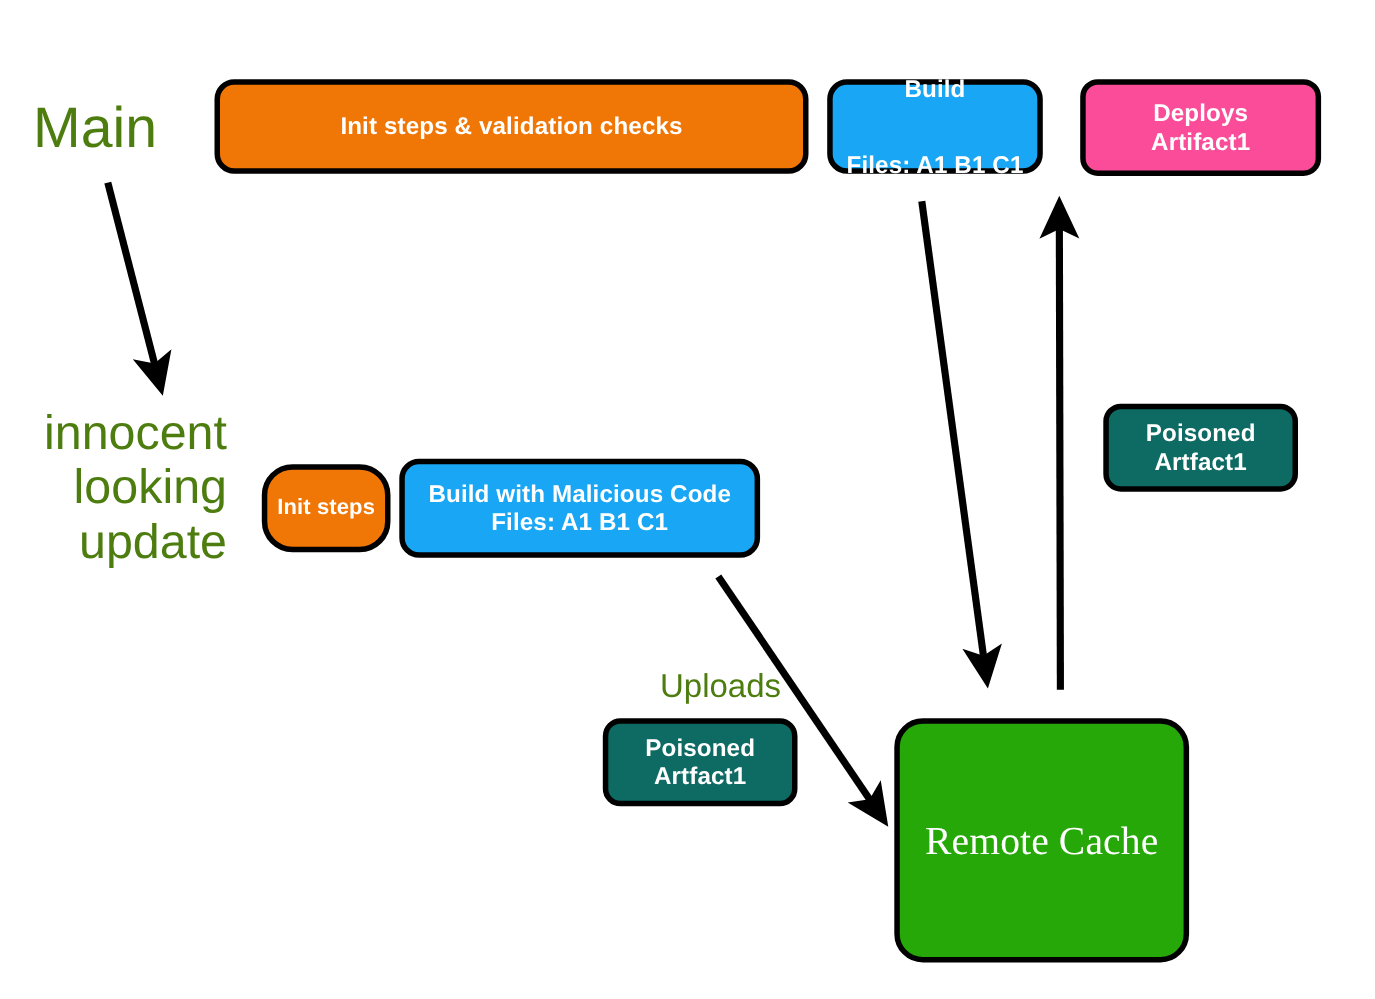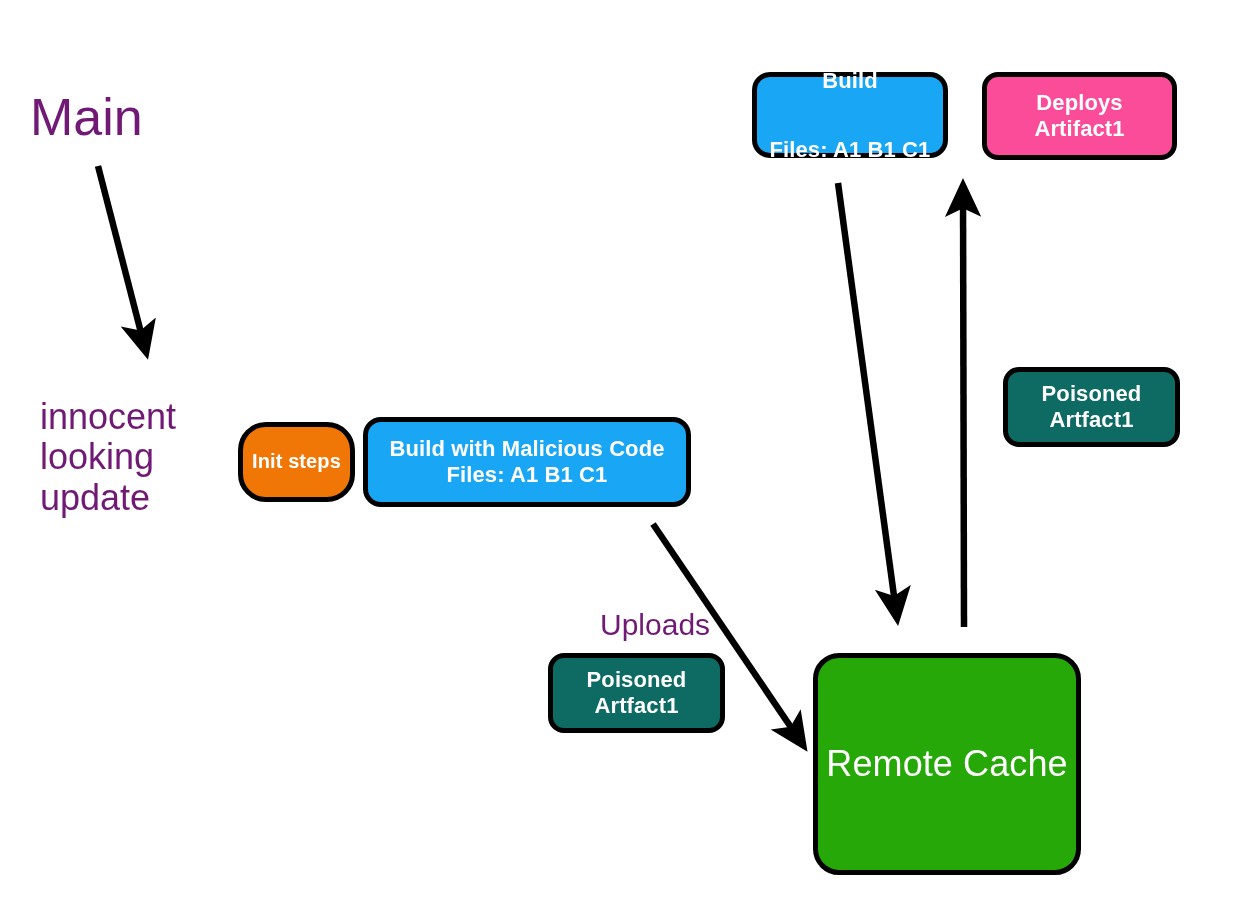--- a/index.html
+++ b/index.html
@@ -34,49 +34,50 @@
     text-align: center;
     line-height: 1.18;
     letter-spacing: 0.1px;
     user-select: none;
   }
   .node .line { display: block; white-space: nowrap; }
 
   
   .label {
     position: absolute;
-    color: #701a75;
+    color: #4d7c0f;
     font-weight: normal;
     line-height: 1.12;
     white-space: pre-line;
     user-select: none;
+    text-align: right;
   }
 
   
   #arrows {
     position: absolute;
     left: 0;
     top: 0;
     width: 1250px;
     height: 908px;
     pointer-events: none;
   }
 
   
   #node-main-init      { left:195px; top:72px;  width:540px; height:86px;  font-size:22px; }
   #node-main-build     { left:752px; top:72px;  width:196px; height:86px;  font-size:22px;gap:43px; }
-  #node-main-deploys   { left:982px; top:72px;  width:195px; height:88px;  font-size:22px; border-radius:16px;justify-content:center;}
+  #node-main-deploys   { left:982px; top:72px;  width:219px; height:88px;  font-size:22px; border-radius:16px;justify-content:center;}
   #node-pr-init        { left:238px; top:422px; width:117px; height:80px;  font-size:20px; border-radius:28px;}
   #node-pr-build       { left:363px; top:417px; width:328px; height:90px;  font-size:22px; }
   #node-artifact-up    { left:548px; top:653px; width:177px; height:80px;  font-size:22px; border-radius:16px;}
   #node-artifact-down  { left:1003px;top:367px; width:177px; height:80px;  font-size:22px; border-radius:16px;}
-  #node-remote-cache   { left:813px; top:653px; width:268px; height:222px; font-size:36px; font-weight:normal; border-radius:26px;}
+  #node-remote-cache   { left:813px; top:653px; width:268px; height:222px; font-size:36px; font-weight:normal; border-radius:26px;font-family:Liberation Serif, serif;}
 
   #label-main      { left:30px;  top:88px;  font-size:52px; }
-  #label-innocent  { left:40px;  top:397px; font-size:36px; }
+  #label-innocent  { left:40px;  top:369px; font-size:44px; }
   #label-has-abc   { left:684px; top:292px; font-size:30px; }
   #label-downloads { left:1021px;top:324px; font-size:30px; }
   #label-uploads   { left:600px; top:608px; font-size:30px; }
 </style>
 </head>
 <body>
 
 <div id="canvas">
 
   <svg id="arrows" viewBox="0 0 1250 908">
@@ -98,20 +99,23 @@
   <div class="label" id="label-main">Main</div>
 
   <div class="label" id="label-innocent">innocent
 looking
 update</div>
 
 
 
   <div class="label" id="label-uploads">Uploads</div>
 
+  <div class="node" id="node-main-init" style="background:#F07606;">
+    <span class="line">Init steps &amp; validation checks</span>
+  </div>
 
   <div class="node" id="node-main-build" style="background:#19A7F5;">
     <span class="line">Build</span>
     <span class="line">Files: A1  B1  C1</span>
   </div>
 
   <div class="node" id="node-main-deploys" style="background:#FB4C9A;">
     <span class="line">Deploys</span>
     <span class="line">Artifact1</span>
   </div>

